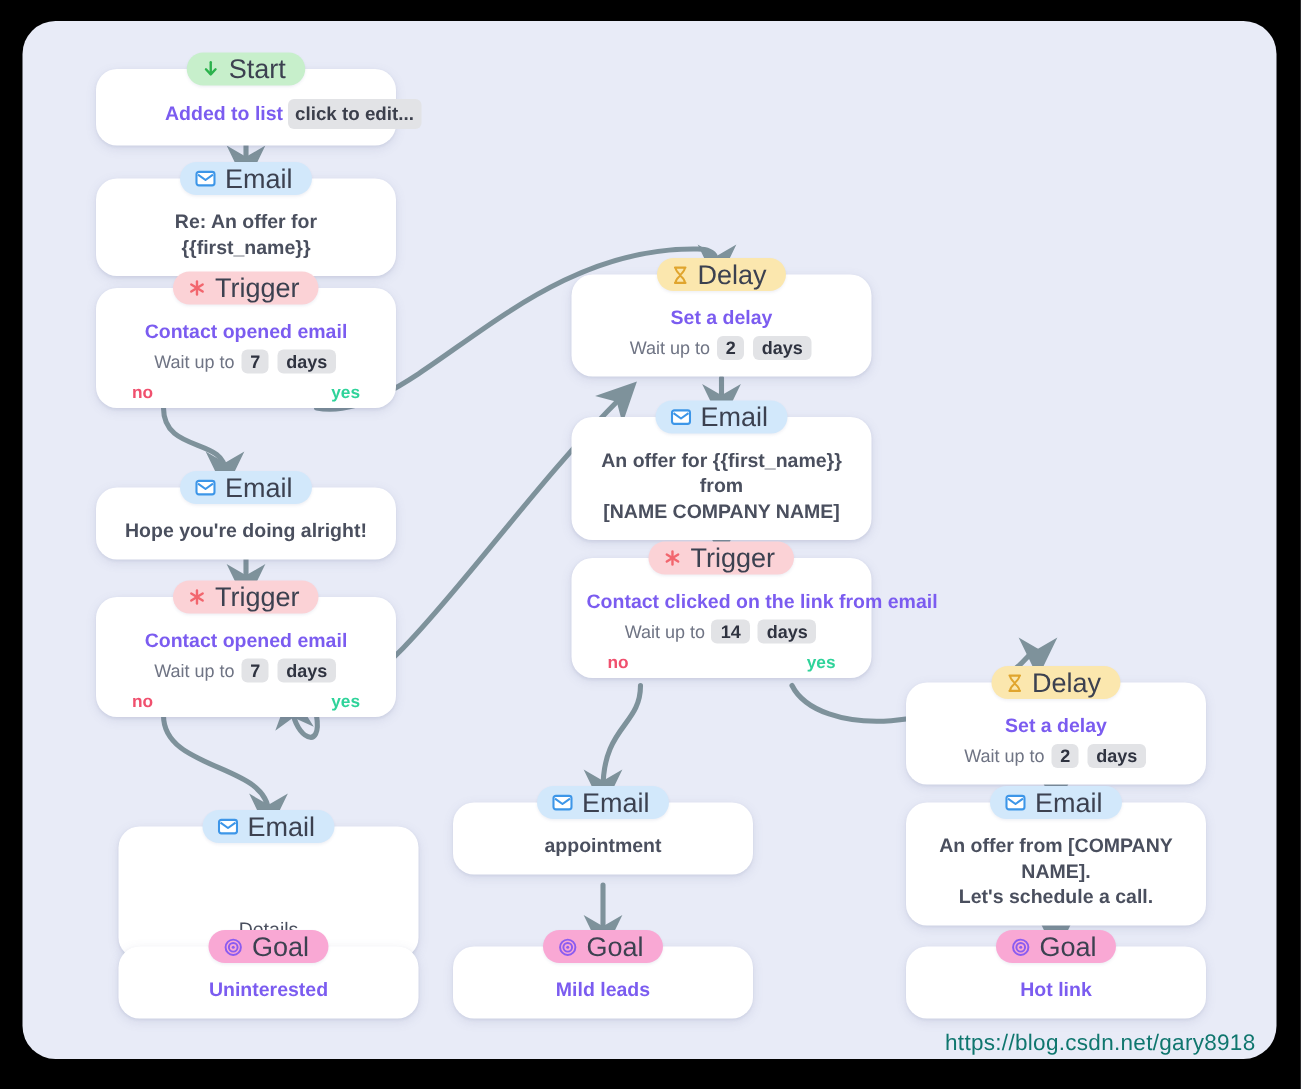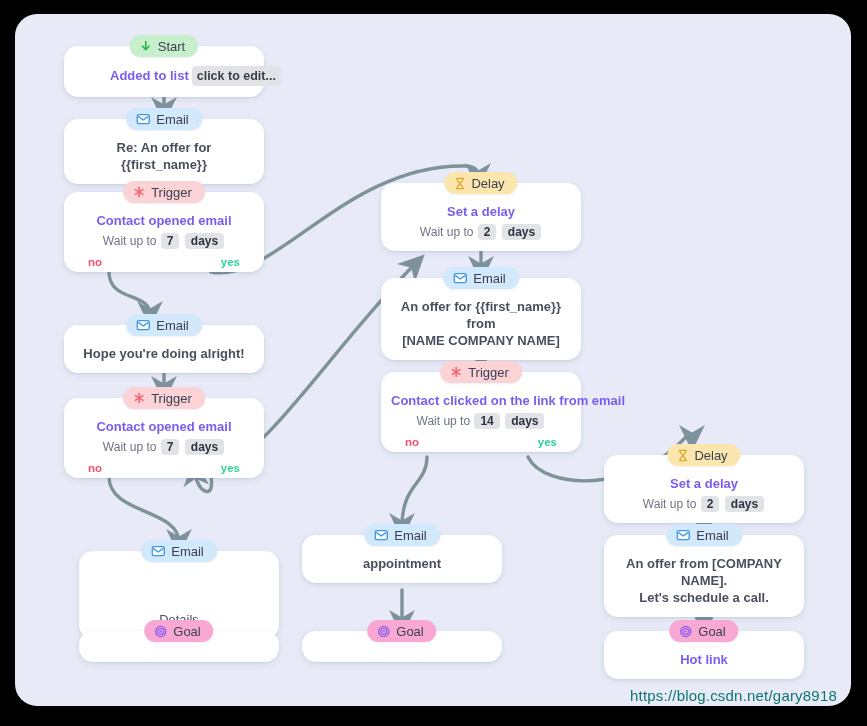--- a/index.html
+++ b/index.html
@@ -46,21 +46,21 @@
     left: 50%;
     transform: translateX(-50%);
     top: -11px;
     z-index: 5;
     display: inline-flex;
     align-items: center;
     gap: 6px;
     height: 22px;
     padding: 0 13px 0 10px;
     border-radius: 11px;
-    font-size: 13px;
+    font-size: 18px;
     color: #3c4150;
     white-space: nowrap;
     box-shadow: 0 1px 2px rgba(90,100,150,0.10);
   }
   .badge-start  { background: #c7efcb; }
   .badge-email  { background: #d2e8fb; }
   .badge-trigger{ background: #fbd2d6; }
   .badge-delay  { background: #fbe7ae; }
   .badge-goal   { background: #f9a8d4; }
   .badge svg { display: block; }
@@ -300,20 +300,21 @@
         <div class="badge badge-goal">
           <span>
             <svg width="13" height="13" viewBox="0 0 13 13">
                 <circle cx="6.5" cy="6.5" r="5.1" fill="none" stroke="#8b5cf0" stroke-width="1.3"></circle>
                 <circle cx="6.5" cy="6.5" r="2.9" fill="none" stroke="#8b5cf0" stroke-width="1.3"></circle>
                 <circle cx="6.5" cy="6.5" r="1" fill="#8b5cf0"></circle>
               </svg>
           </span>
           <span>Goal</span>
         </div>
+        <div class="title-purple">Uninterested</div>
       </div>
     </div>
 
     <div class="node" style="left:366px; top:169px; width:200px;">
       <div class="card">
         <div class="badge badge-delay">
           <span>
             <svg width="11" height="13" viewBox="0 0 11 13">
                 <path d="M2 1.4 L9 1.4 M2 11.6 L9 11.6" stroke="#e0a52e" stroke-width="1.4" stroke-linecap="round"></path>
                 <path d="M2.4 1.4 C2.4 4.6 5.5 5.4 5.5 6.5 C5.5 7.6 2.4 8.4 2.4 11.6" stroke="#e0a52e" stroke-width="1.3" fill="none"></path>
@@ -394,20 +395,21 @@
         <div class="badge badge-goal">
           <span>
             <svg width="13" height="13" viewBox="0 0 13 13">
                 <circle cx="6.5" cy="6.5" r="5.1" fill="none" stroke="#8b5cf0" stroke-width="1.3"></circle>
                 <circle cx="6.5" cy="6.5" r="2.9" fill="none" stroke="#8b5cf0" stroke-width="1.3"></circle>
                 <circle cx="6.5" cy="6.5" r="1" fill="#8b5cf0"></circle>
               </svg>
           </span>
           <span>Goal</span>
         </div>
+        <div class="title-purple">Mild leads</div>
       </div>
     </div>
 
     <div class="node" style="left:589px; top:441px; width:200px;">
       <div class="card">
         <div class="badge badge-delay">
           <span>
             <svg width="11" height="13" viewBox="0 0 11 13">
                 <path d="M2 1.4 L9 1.4 M2 11.6 L9 11.6" stroke="#e0a52e" stroke-width="1.4" stroke-linecap="round"></path>
                 <path d="M2.4 1.4 C2.4 4.6 5.5 5.4 5.5 6.5 C5.5 7.6 2.4 8.4 2.4 11.6" stroke="#e0a52e" stroke-width="1.3" fill="none"></path>

